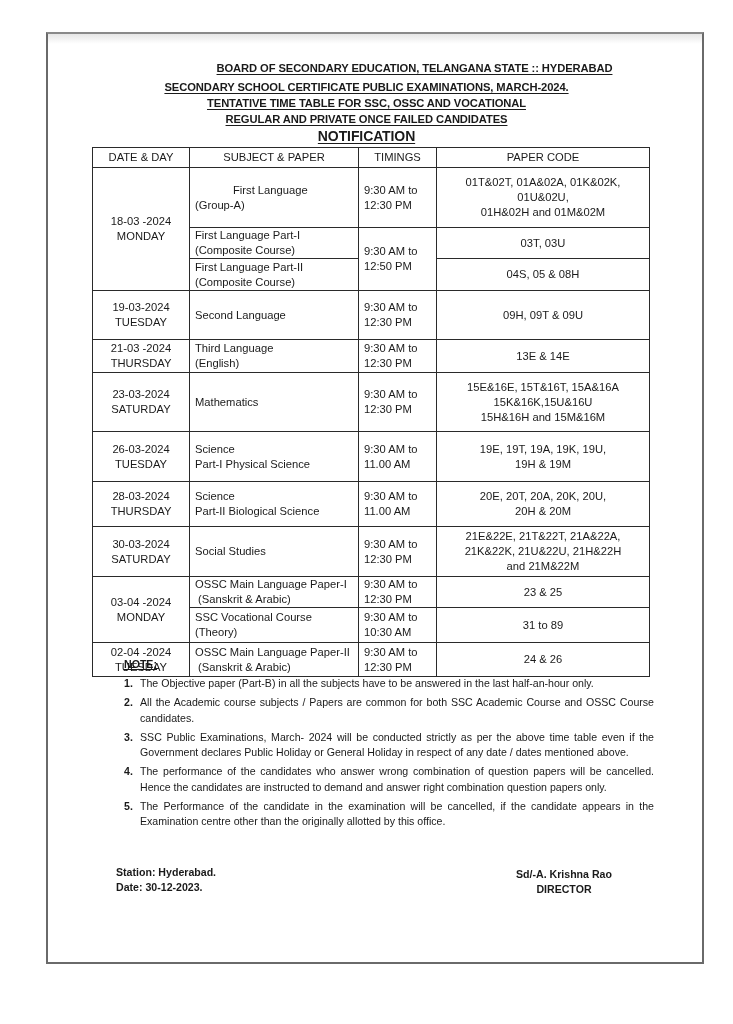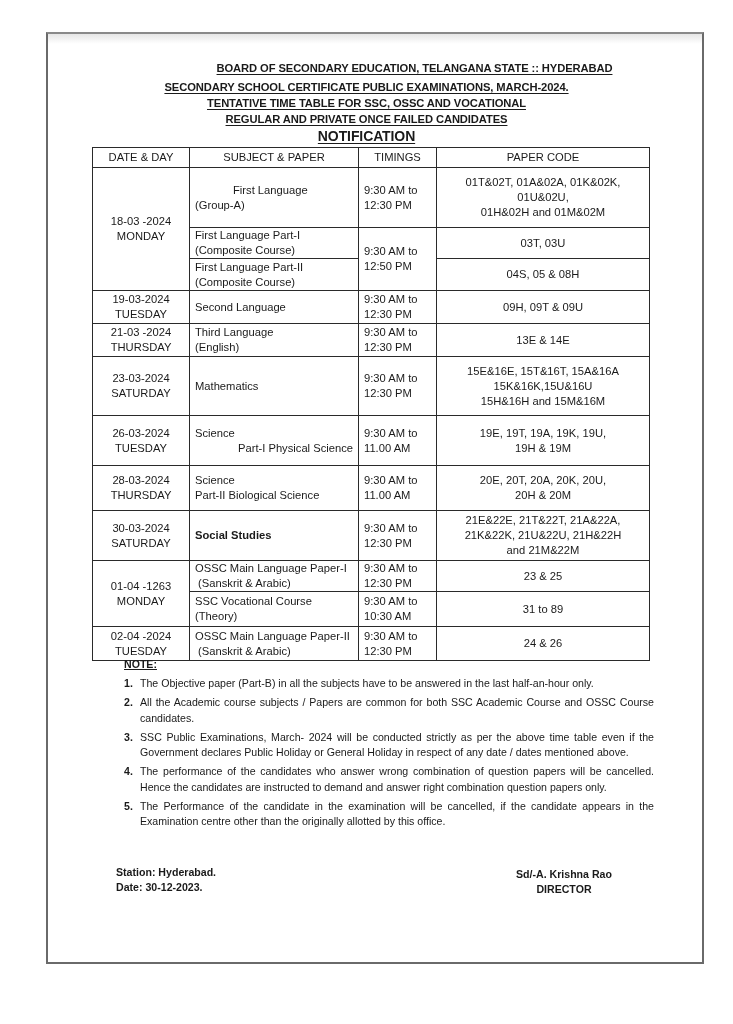--- a/index.html
+++ b/index.html
@@ -85,21 +85,21 @@
       </tr>
       <tr style="height: 32px;">
         <td class="c-subj">
           <div style="white-space: pre;">First Language Part-II</div>
           <div style="white-space: pre;">(Composite Course)</div>
         </td>
         <td class="c-code">
           <div>04S, 05 &amp; 08H</div>
         </td>
       </tr>
-      <tr style="height: 33px;">
+      <tr style="height: 49px;">
         <td class="c-date" rowspan="1">
           <div>19-03-2024</div>
           <div>TUESDAY</div>
         </td>
         <td class="c-subj">
           <div style="white-space: pre;">Second Language</div>
         </td>
         <td class="c-time">
           <div>9:30 AM to</div>
           <div>12:30 PM</div>
@@ -143,21 +143,21 @@
           <div>15H&amp;16H and 15M&amp;16M</div>
         </td>
       </tr>
       <tr style="height: 50px;">
         <td class="c-date" rowspan="1">
           <div>26-03-2024</div>
           <div>TUESDAY</div>
         </td>
         <td class="c-subj">
           <div style="white-space: pre;">Science</div>
-          <div style="white-space: pre; text-align: right;">Part-I Physical Science</div>
+          <div style="white-space: pre;">Part-I Physical Science</div>
         </td>
         <td class="c-time">
           <div>9:30 AM to</div>
           <div>11.00 AM</div>
         </td>
         <td class="c-code">
           <div>19E, 19T, 19A, 19K, 19U,</div>
           <div>19H &amp; 19M</div>
         </td>
       </tr>
@@ -178,35 +178,35 @@
           <div>20E, 20T, 20A, 20K, 20U,</div>
           <div>20H &amp; 20M</div>
         </td>
       </tr>
       <tr style="height: 50px;">
         <td class="c-date" rowspan="1">
           <div>30-03-2024</div>
           <div>SATURDAY</div>
         </td>
         <td class="c-subj">
-          <div style="white-space: pre; font-weight: bold;">Social Studies</div>
+          <div style="white-space: pre;">Social Studies</div>
         </td>
         <td class="c-time">
           <div>9:30 AM to</div>
           <div>12:30 PM</div>
         </td>
         <td class="c-code">
           <div>21E&amp;22E, 21T&amp;22T, 21A&amp;22A,</div>
           <div>21K&amp;22K, 21U&amp;22U, 21H&amp;22H</div>
           <div>and 21M&amp;22M</div>
         </td>
       </tr>
       <tr style="height: 31px;">
         <td class="c-date" rowspan="2">
-          <div>01-04 -1263</div>
+          <div>03-04 -2024</div>
           <div>MONDAY</div>
         </td>
         <td class="c-subj">
           <div style="white-space: pre;">OSSC Main Language Paper-I</div>
           <div style="white-space: pre;"> (Sanskrit &amp; Arabic)</div>
         </td>
         <td class="c-time">
           <div>9:30 AM to</div>
           <div>12:30 PM</div>
         </td>

